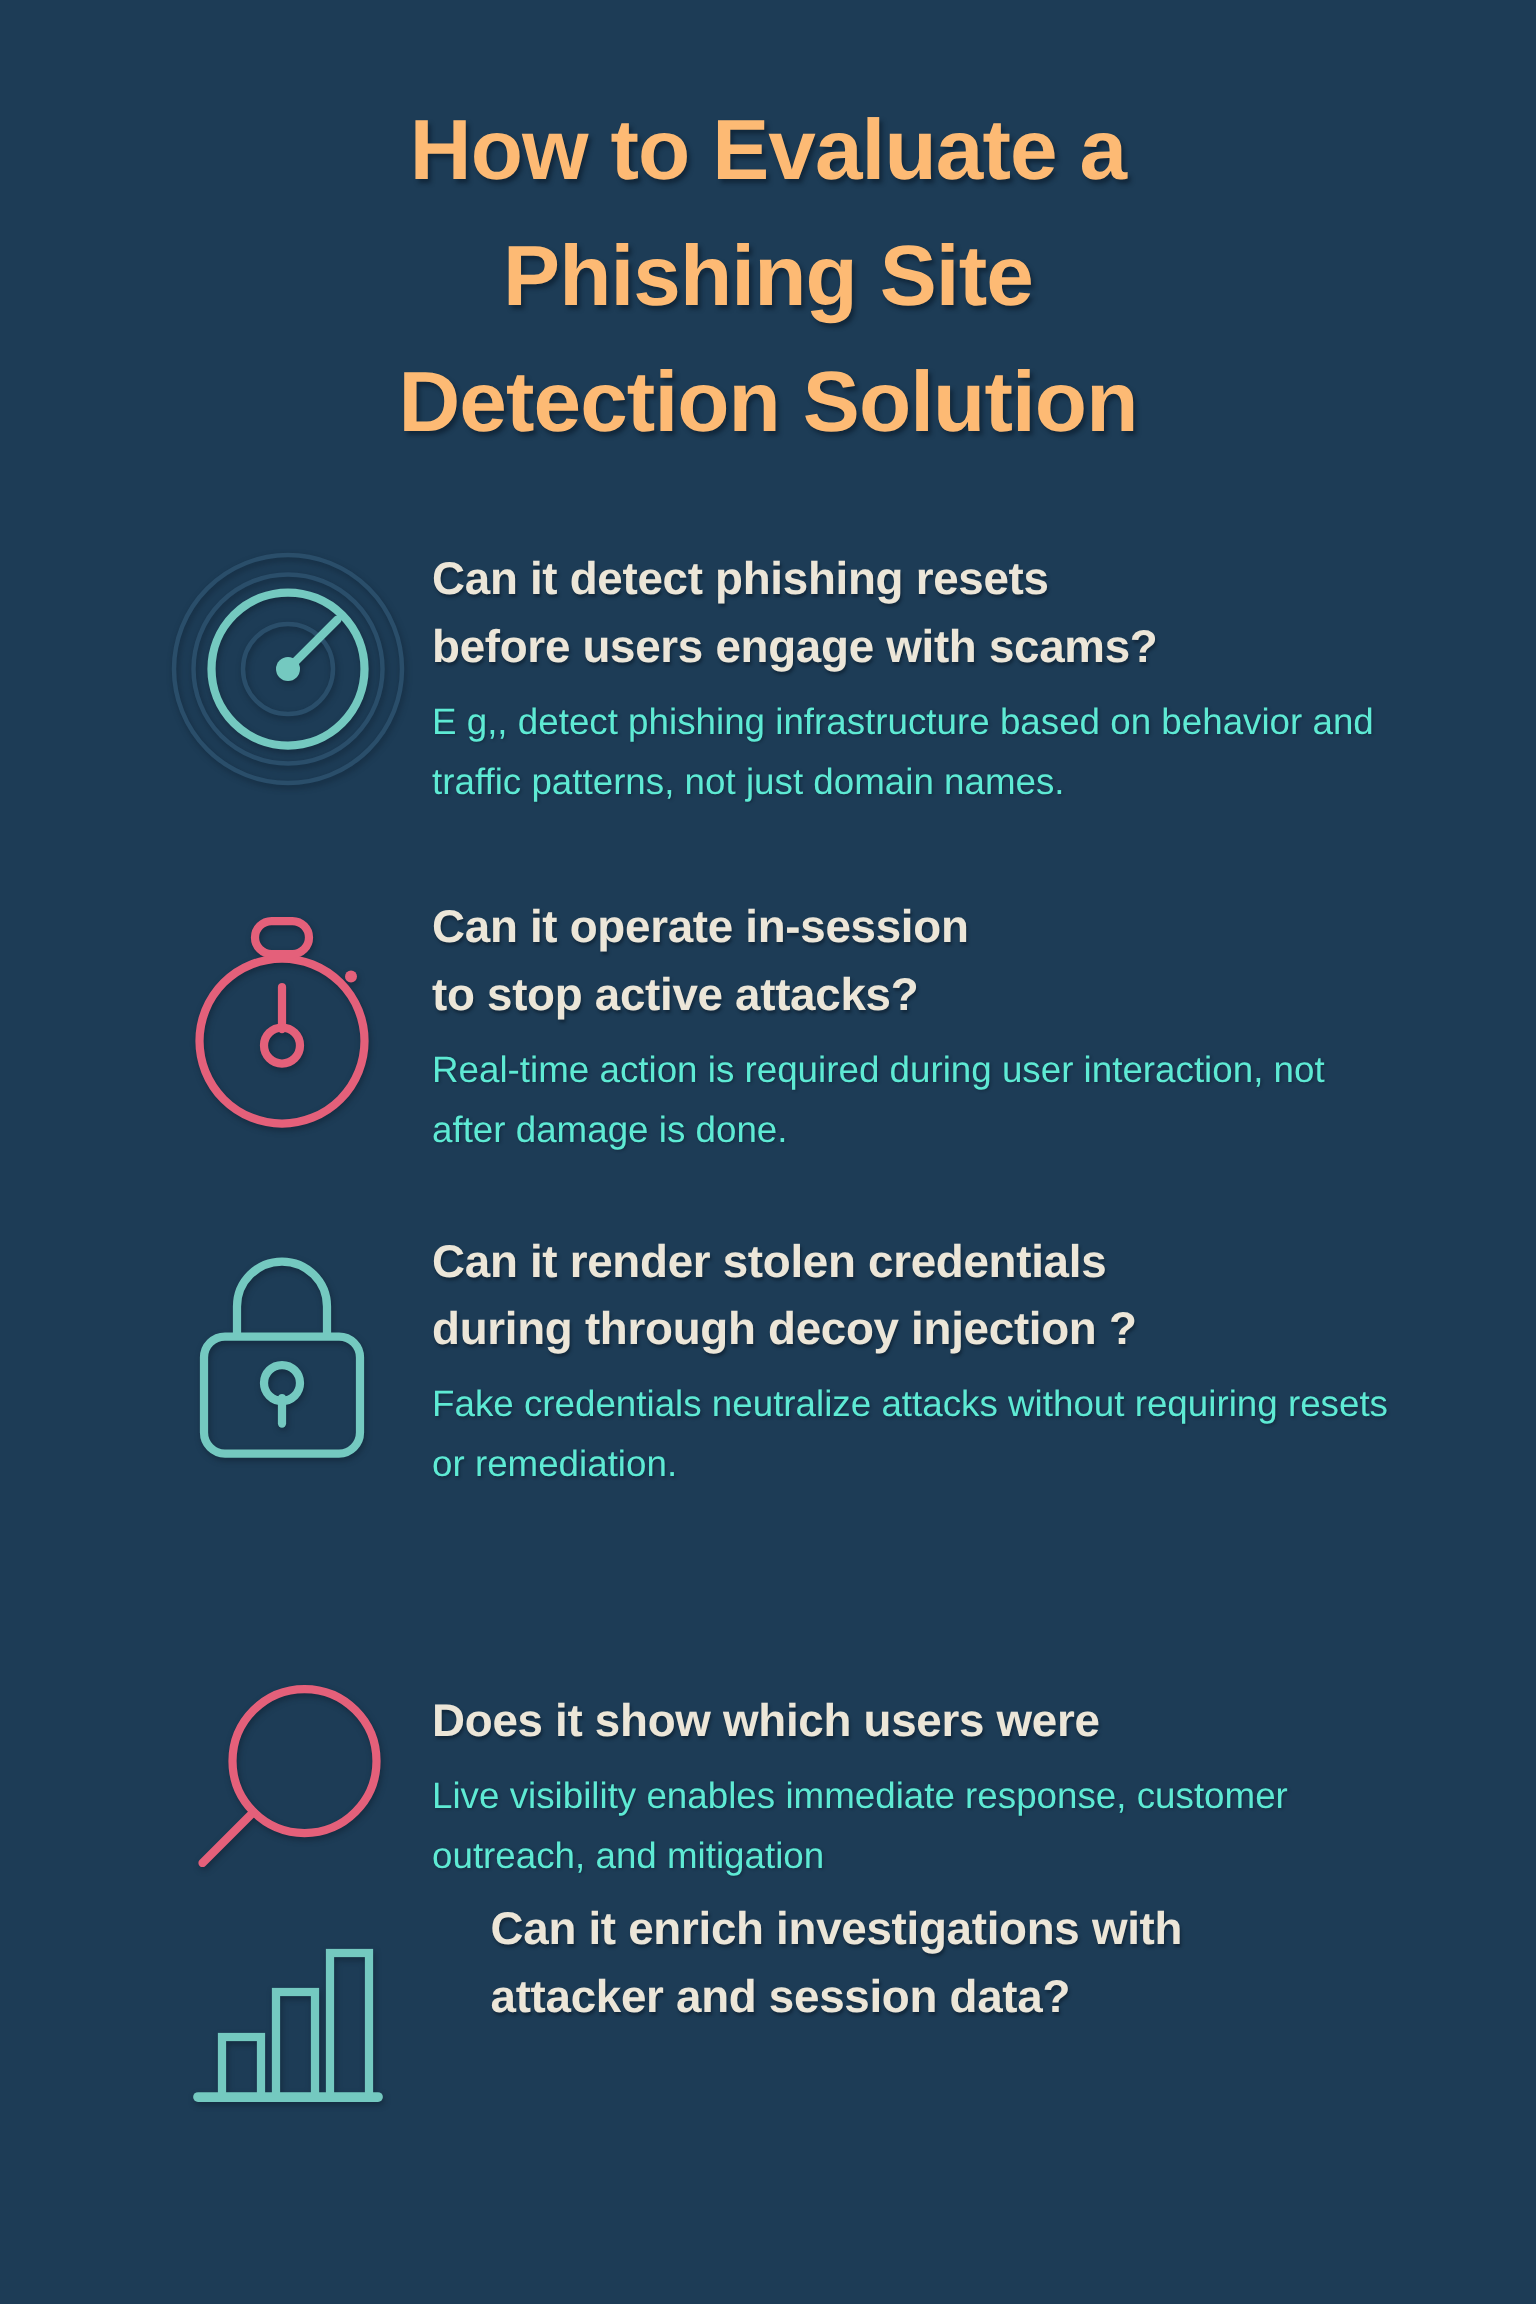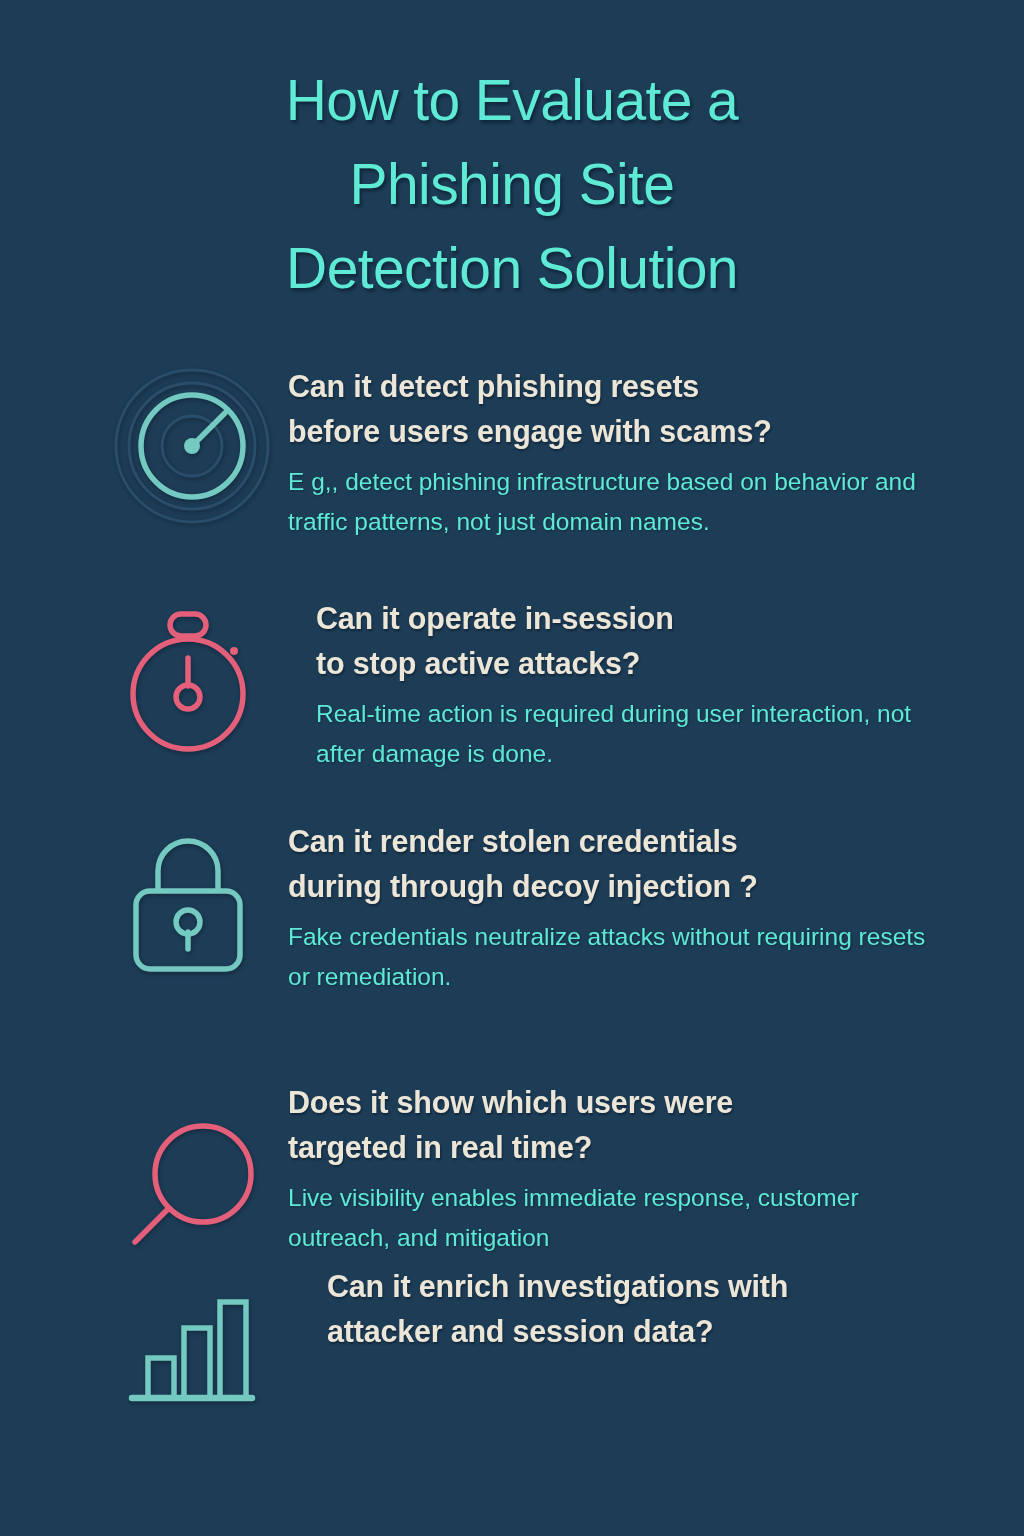--- a/index.html
+++ b/index.html
@@ -22,42 +22,42 @@
     position: relative;
     box-sizing: border-box;
   }
 
   
   .title-block {
     padding-top: 58px;
     text-align: center;
   }
   .title-line {
-    color: #5eead4;
+    color: #fdba74;
     font-size: 57px;
-    font-weight: normal;
+    font-weight: bold;
     line-height: 84px;
     letter-spacing: -0.6px;
     text-shadow: 2px 3px 3px rgba(8, 22, 36, 0.55);
     white-space: nowrap;
   }
 
   
   .items {
     margin-top: 48px;
   }
   .item {
     display: flex;
     align-items: flex-start;
     padding-left: 96px;
     padding-right: 60px;
     box-sizing: border-box;
   }
   .item-1 { height: 232px; }
-  .item-2 { height: 223px; gap: 28px; }
+  .item-2 { height: 223px; }
   .item-3 { height: 223px; }
   .item-4 { height: 222px; align-items: flex-end; }
   .item-5 { height: 220px; gap: 39px; }
 
   .icon-cell {
     width: 192px;
     flex: 0 0 192px;
     display: flex;
     align-items: flex-start;
     justify-content: center;
@@ -171,21 +171,20 @@
     <div class="item item-4">
       <div class="icon-cell icon-4">
         <svg class="icon-svg" width="150" height="142" viewBox="0 0 150 142">
           <circle cx="86" cy="58" r="48" fill="none" stroke="#e4607a" stroke-width="5.5"></circle>
           <line x1="52" y1="92" x2="18" y2="126" stroke="#e4607a" stroke-width="5.5" stroke-linecap="round"></line>
         </svg>
       </div>
       <div class="text-cell">
         <p class="item-heading">
           <span>Does it show which users were</span><br>
-          <span>targeted in real time?</span>
         </p>
         <p class="item-desc">Live visibility enables immediate response, customer outreach, and mitigation</p>
       </div>
     </div>
 
     <div class="item item-5">
       <div class="icon-cell icon-5">
         <svg class="icon-svg" width="132" height="116" viewBox="0 0 132 116">
           <rect x="22" y="66" width="26" height="40" fill="none" stroke="#74c9c0" stroke-width="5.5"></rect>
           <rect x="58" y="36" width="26" height="70" fill="none" stroke="#74c9c0" stroke-width="5.5"></rect>

